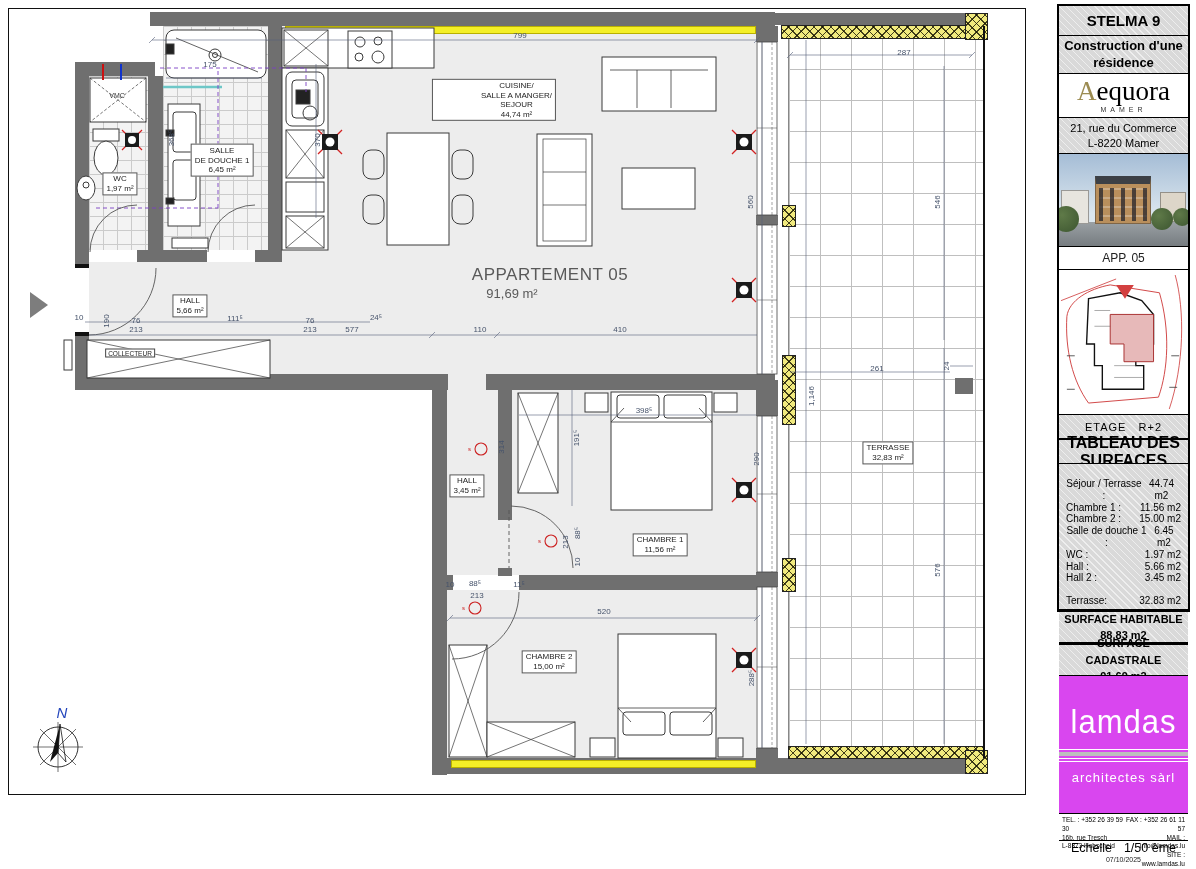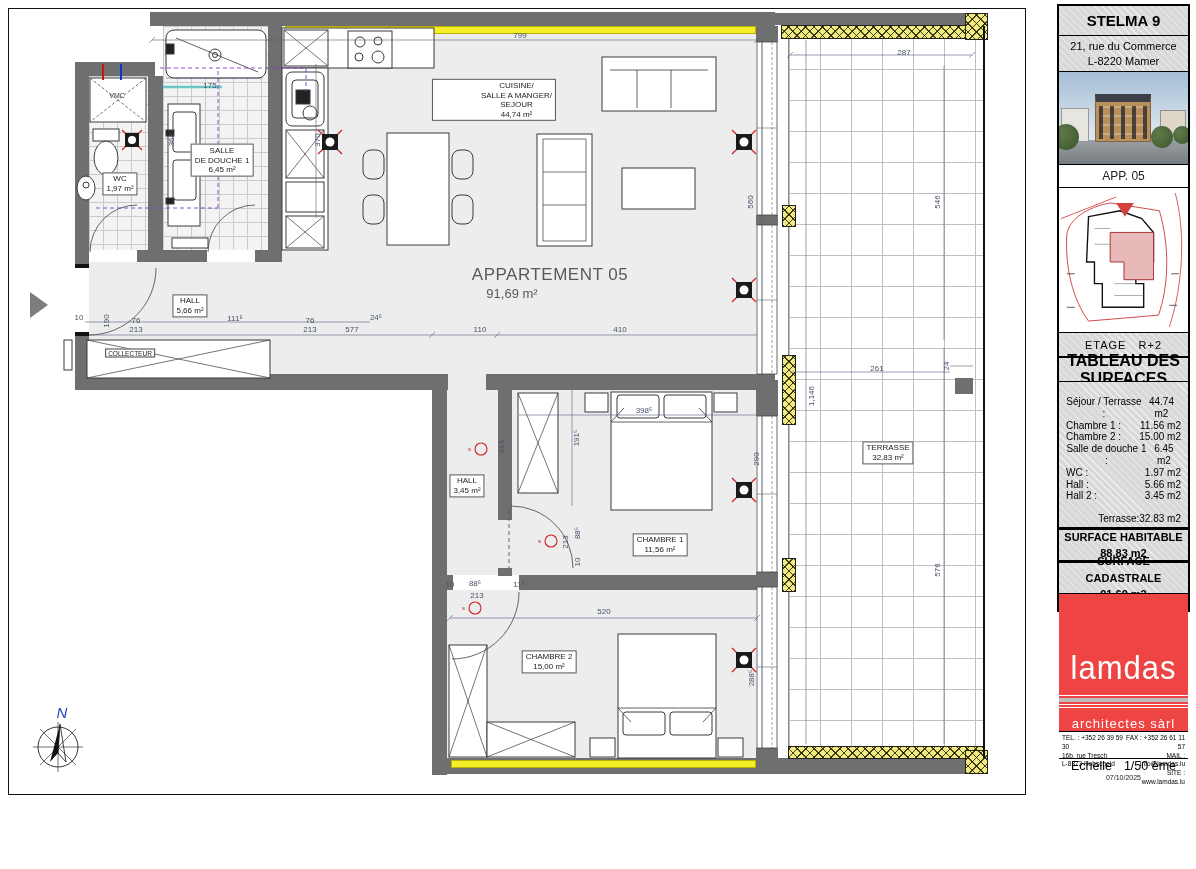--- a/index.html
+++ b/index.html
@@ -56,23 +56,23 @@
   .t-address{height:36px;font-size:11px;line-height:1.3;white-space:pre-line;}
   .t-photo{height:93px;padding:0;position:relative;overflow:hidden;}
   .t-app{height:23px;font-size:12px;color:#222;background:#fff;}
   .t-siteplan{height:145px;background:#fff;position:relative;}
   .t-etage{height:24px;font-size:11px;letter-spacing:1px;}
   .t-etage b{font-weight:normal;}
   .t-tabtitle{height:25px;font-weight:bold;font-size:16px;border-top:1px solid #000;}
   .t-surfaces{height:146px;font-size:10px;align-items:stretch;justify-content:flex-start;
         padding:14px 7px 0 7px;}
   .tb-row{display:flex;justify-content:space-between;line-height:1.18;}
-  .tb-gap{margin-top:11px;justify-content:flex-end;}
+  .tb-gap{margin-top:11px;}
   .t-hab,.t-cad{height:33px;font-size:11px;font-weight:bold;line-height:1.5;border-top:2px solid #000;}
-  .t-logo{height:138px;background:#ef4444;color:#fff;justify-content:flex-end;gap:6px;}
+  .t-logo{height:138px;background:#d946ef;color:#fff;justify-content:center;gap:6px;}
   .logo-name{font-size:31px;letter-spacing:1px;font-weight:400;transform:scaleY(1.05);}
   .logo-lines{width:100%;display:flex;flex-direction:column;gap:2px;margin:2px 0;}
   .logo-lines div{width:100%;}
   .ll1{height:1px;background:#fff;}
   .ll2{height:4px;background:#bdbdbd;}
   .ll3{height:1px;background:#fff;}
   .logo-sub{font-size:13px;letter-spacing:1px;}
   .t-contact{height:27px;background:#fff;flex-direction:row;justify-content:space-between;
         align-items:flex-start;font-size:6.5px;line-height:1.35;padding:2px 3px;}
   .t-contact .col-l{text-align:left;}
@@ -388,21 +388,21 @@
 32,83 m²</div>
         <div class="plabel big" style="left: 550px; top: 275px;">APPARTEMENT 05</div>
         <div class="plabel big2" style="left: 512px; top: 293px;">91,69 m²</div>
         <div class="plabel tiny" style="left: 117px; top: 95px;">VMC</div>
         <div class="plabel tinybox" style="left: 130px; top: 353px;">COLLECTEUR</div>
         <div class="plabel north" style="left: 62px; top: 712px;">N</div>
       </div>
     <div>
         <div class="dim" style="left: 520px; top: 36px;">799</div>
         <div class="dim" style="left: 880px; top: 53px; margin-left: 24px;">287</div>
-        <div class="dim" style="left: 210px; top: 86px; text-align: center;">175</div>
+        <div class="dim" style="left: 210px; top: 65px; text-align: center;">175</div>
         <div class="dim rot" style="left: 172px; top: 138px;">368⁵</div>
         <div class="dim rot" style="left: 318px; top: 140px;">370</div>
         <div class="dim rot" style="left: 751px; top: 202px;">560</div>
         <div class="dim rot" style="left: 938px; top: 202px;">546</div>
         <div class="dim" style="left: 79px; top: 318px;">10</div>
         <div class="dim" style="left: 136px; top: 326px;">76
 213</div>
         <div class="dim" style="left: 235px; top: 319px;">111⁵</div>
         <div class="dim" style="left: 310px; top: 326px;">76
 213</div>
@@ -426,20 +426,26 @@
         <div class="dim" style="left: 477px; top: 596px;">213</div>
         <div class="dim" style="left: 519px; top: 585px;">11⁵</div>
         <div class="dim" style="left: 604px; top: 612px;">520</div>
         <div class="dim rot" style="left: 752px; top: 678px;">288⁵</div>
         <div class="dim rot" style="left: 938px; top: 570px;">576</div>
       </div>
   </div>
 
   <div class="tblock">
     <div class="tsec gray t-project">STELMA 9</div>
+    <div class="tsec gray t-subtitle">Construction d'une
+résidence</div>
+    <div class="tsec t-brand">
+      <div class="brandline"><span class="brand-initial">A</span><span>equora</span></div>
+      <div class="brand-sub">MAMER</div>
+    </div>
     <div class="tsec gray t-address">21, rue du Commerce
 L-8220  Mamer</div>
     <div class="tsec t-photo">
       <div class="sky"></div>
       <div class="road"></div>
       <div class="bld bld-l"></div>
       <div class="bld bld-r"></div>
       <div class="bld bld-main">
           <div class="win-grid"></div>
         </div>

